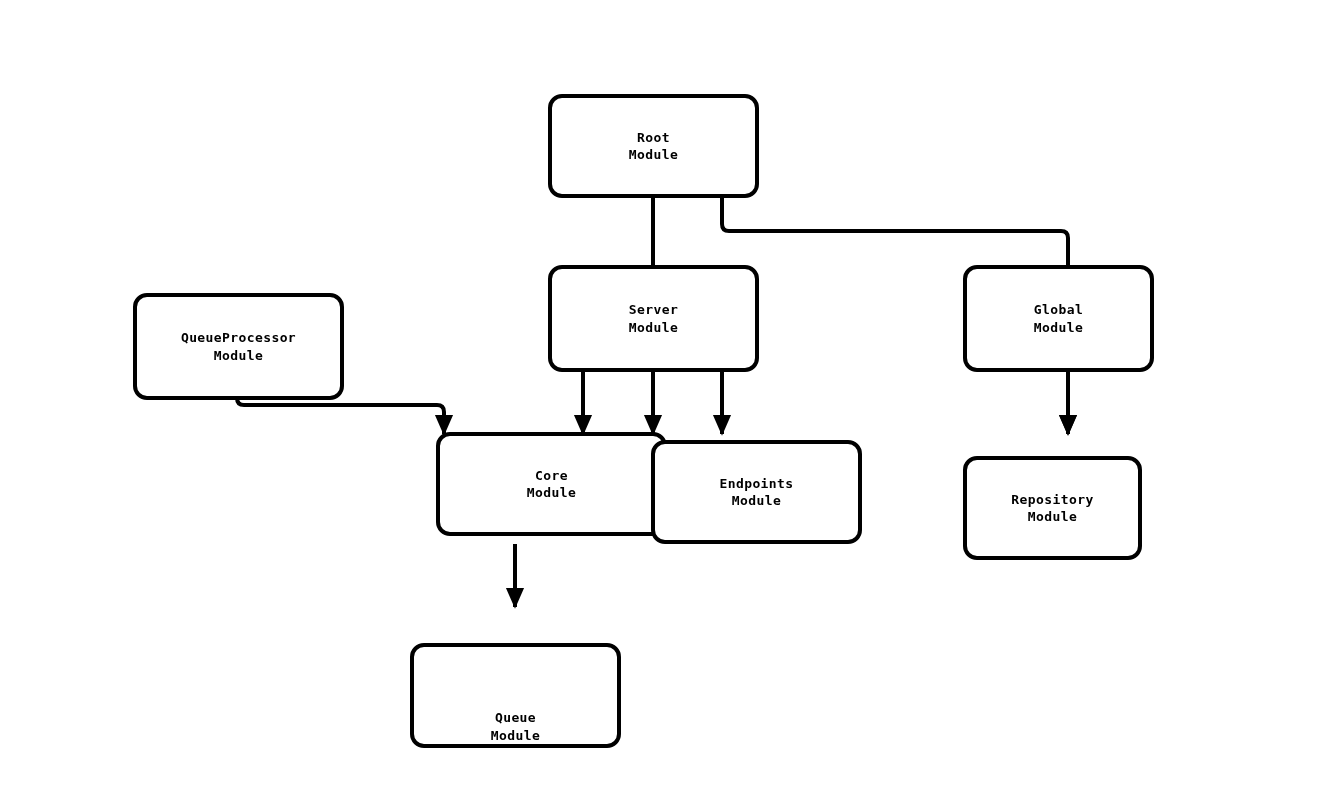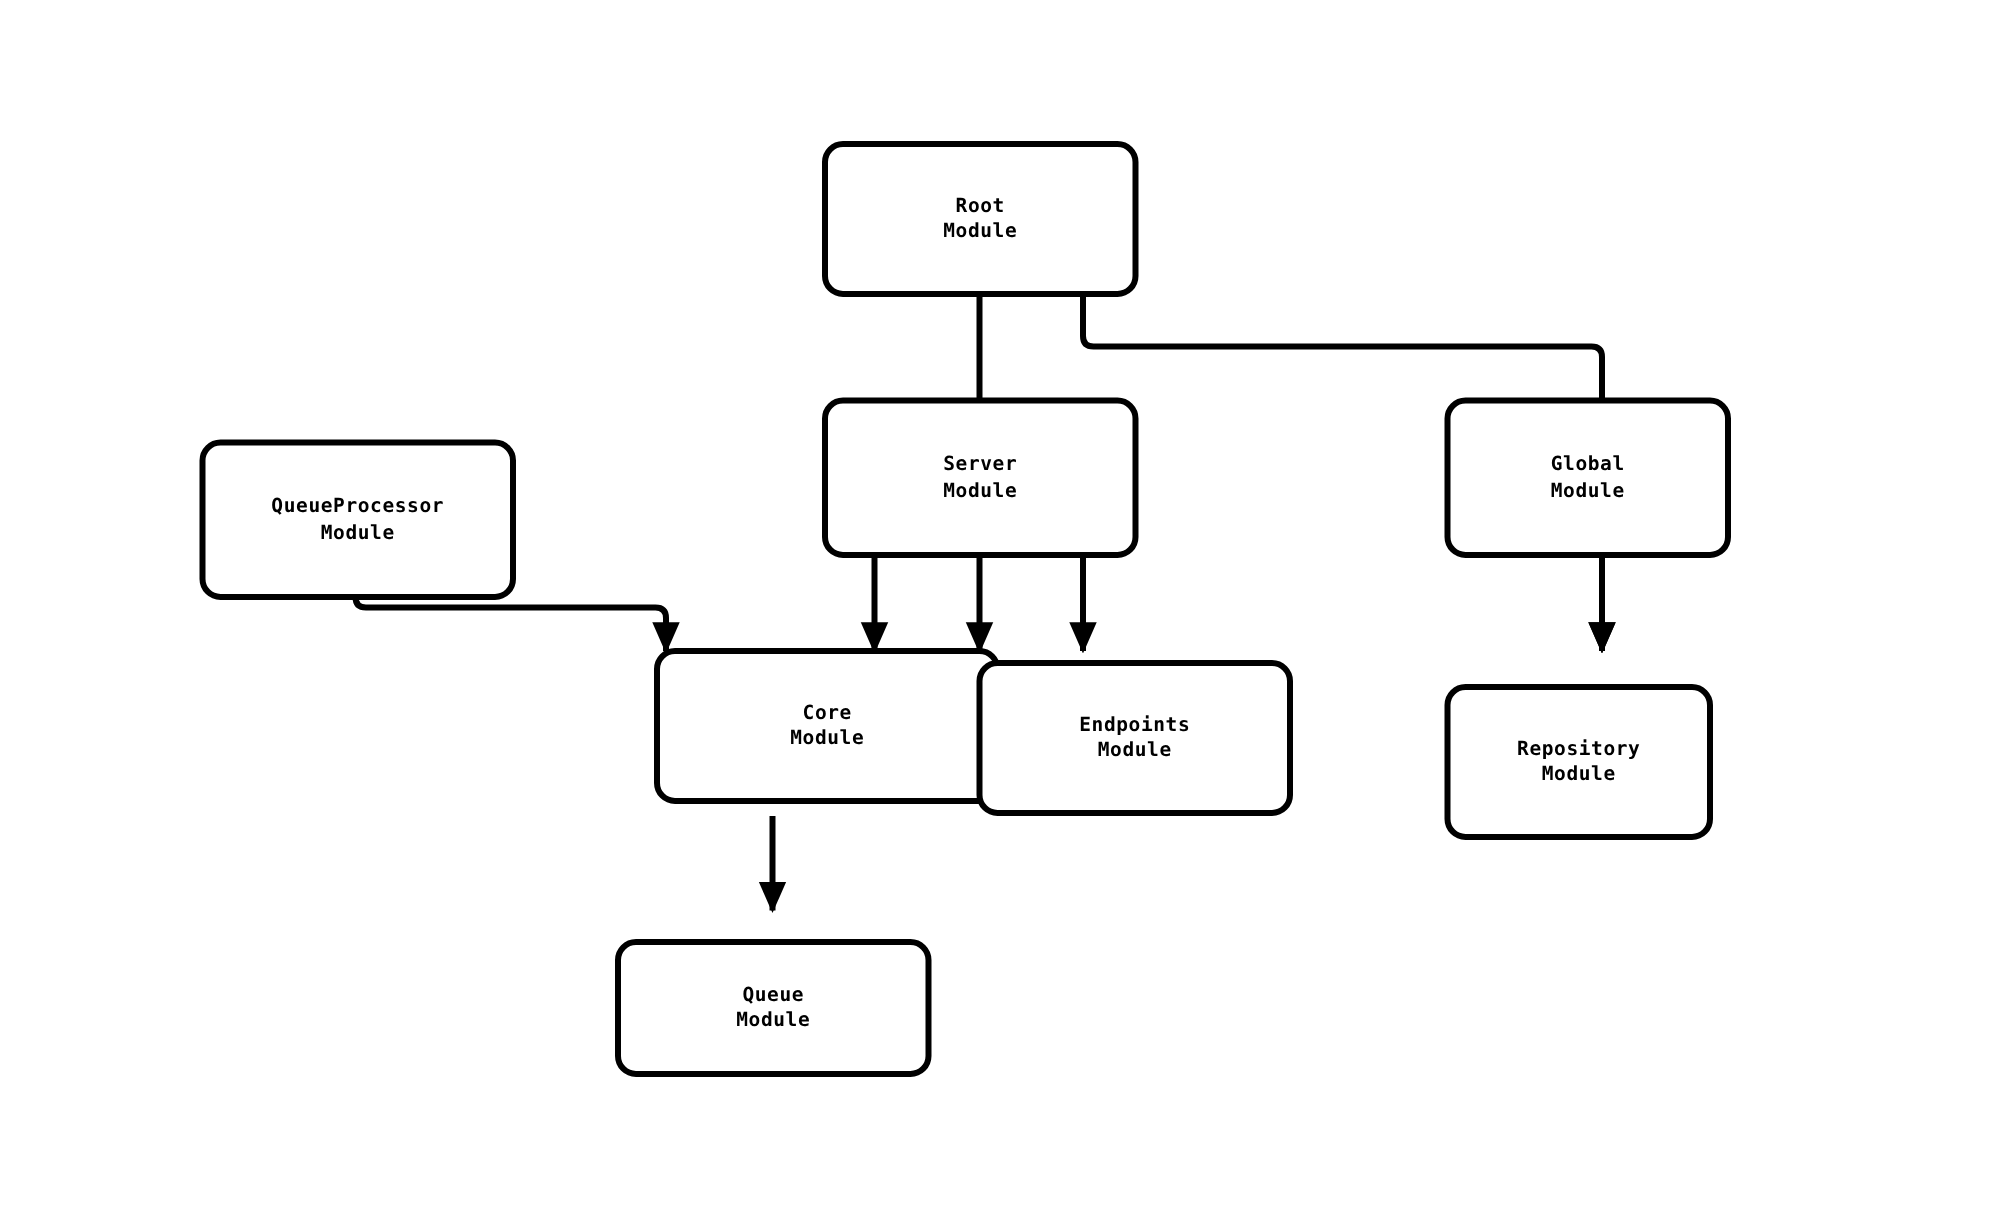--- a/index.html
+++ b/index.html
@@ -104,18 +104,18 @@
   <div class="node" style="left:651px; top:440px; width:211px; height:104px;">
     <span class="node-label">Endpoints
 Module</span>
   </div>
 
   <div class="node" style="left:963px; top:456px; width:179px; height:104px;">
     <span class="node-label">Repository
 Module</span>
   </div>
 
-  <div class="node" style="left:410px; top:626px; width:211px; height:92px;">
+  <div class="node" style="left:410px; top:643px; width:211px; height:105px;align-items:flex-end;">
     <span class="node-label">Queue
 Module</span>
   </div>
 
 </div>
 
 </body></html>

